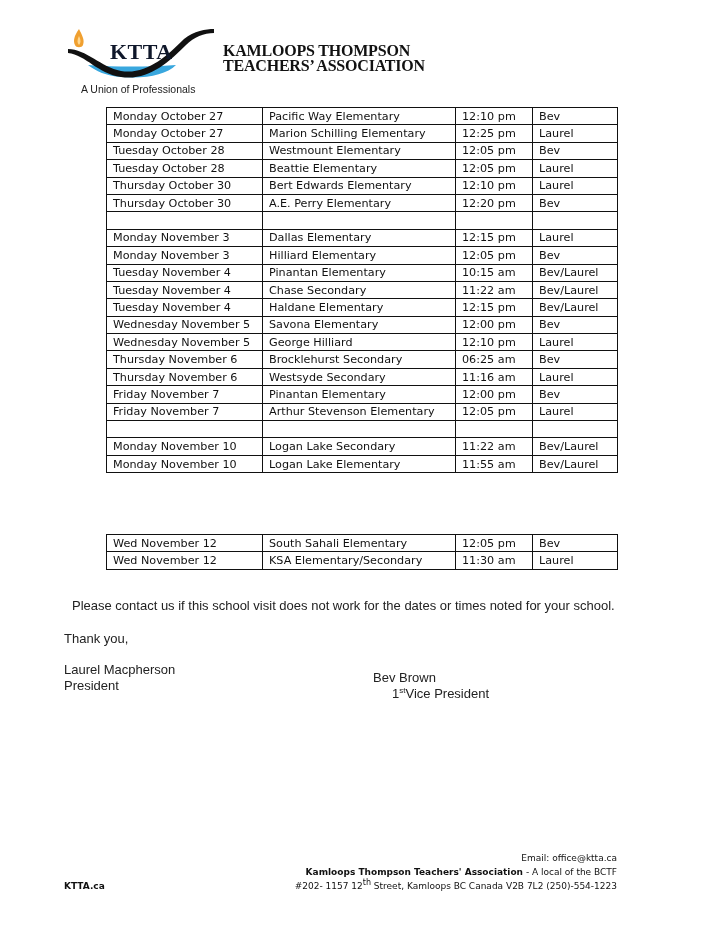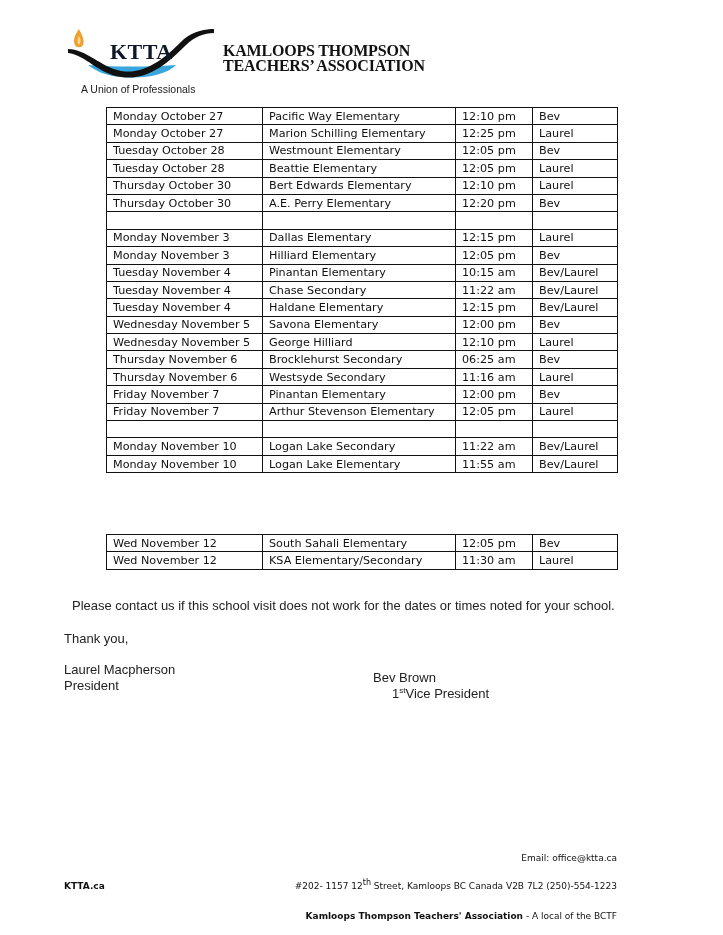--- a/index.html
+++ b/index.html
@@ -193,15 +193,15 @@
 </table>
 
 <div class="para" style="left:72px; top:598px;">Please contact us if this school visit does not work for the dates or times noted for your school.</div>
 <div class="para" style="left:64px; top:631px;">Thank you,</div>
 <div class="para" style="left:64px; top:662px;">Laurel Macpherson</div>
 <div class="para" style="left:64px; top:678px;">President</div>
 <div class="para" style="left:373px; top:662px;margin-top:8px;">Bev Brown</div>
 <div class="para" style="left:392px; top:678px;margin-top:8px;"><span>1</span><sup>st</sup><span>Vice President</span></div>
 
 <div class="footer right" style="top:853px;">Email: office@ktta.ca</div>
-<div class="footer right" style="top:867px;margin-top:44px;"><b>Kamloops Thompson Teachers' Association</b><span> - A local of the BCTF</span></div>
+<div class="footer right" style="top:867px;"><b>Kamloops Thompson Teachers' Association</b><span> - A local of the BCTF</span></div>
 <div class="footer right" style="top:881px;"><span>#202- 1157 12</span><sup>th</sup><span> Street, Kamloops BC Canada V2B 7L2  (250)-554-1223</span></div>
 <div class="footer" style="left:64px; top:881px; font-weight:bold;">KTTA.ca</div>
 
 </body></html>

